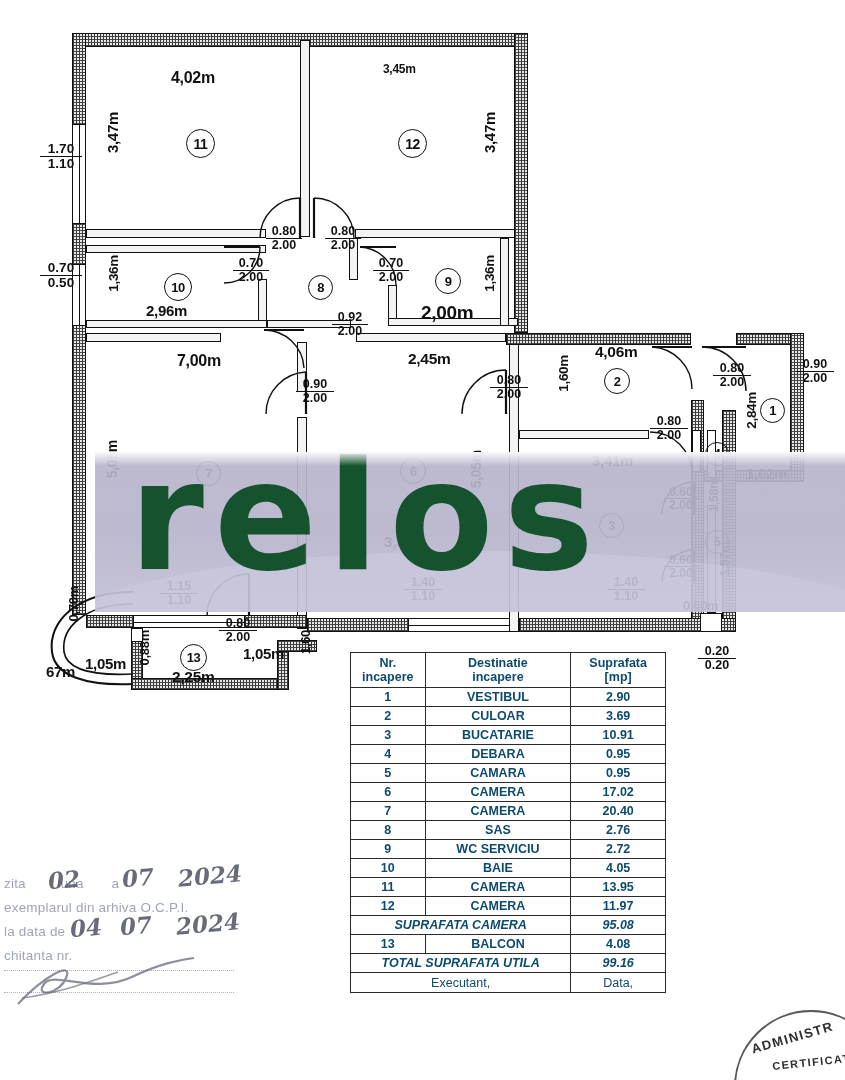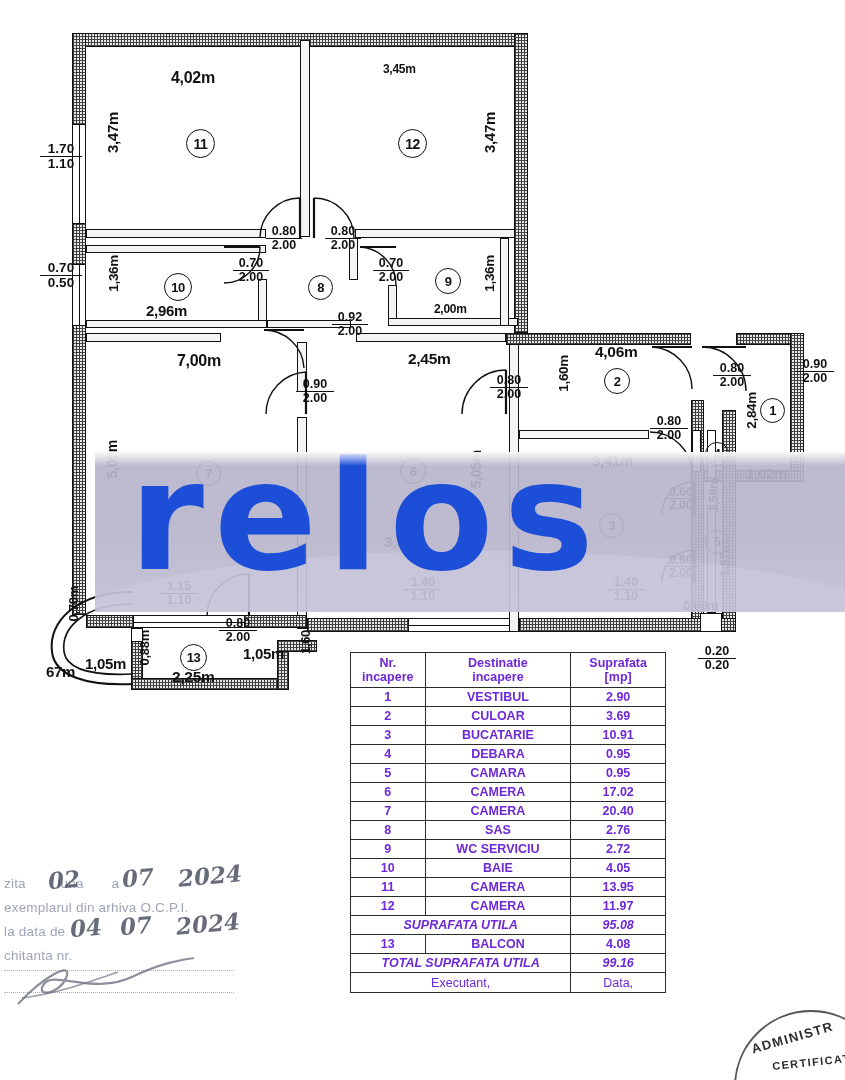--- a/index.html
+++ b/index.html
@@ -78,38 +78,38 @@
     position:absolute;left:0;top:0;width:100%;height:100%;
     background:linear-gradient(180deg,#b7b4cb 0%,#b9b6cd 55%,#c3c0d6 100%);
     opacity:.92;
   }
   #watermark .band:after{
     content:"";position:absolute;left:-5%;top:62%;width:110%;height:60%;
     background:#c7c4d9;border-radius:60% 60% 0 0 / 100% 100% 0 0;opacity:.75;
   }
   #watermark .wtext{
     position:absolute;left:34px;top:-20px;
-    font-size:152px;font-weight:bold;color:#1d4ed8;
+    font-size:152px;font-weight:bold;color:#14532d;
     letter-spacing:10px;line-height:170px;
     font-family:"DejaVu Sans", sans-serif;
   }
   #watermark .topfade{
     position:absolute;left:0;top:0;width:100%;height:14px;
     background:linear-gradient(180deg,rgba(255,255,255,.92),rgba(255,255,255,0));
   }
 
   
   #recap{position:absolute;left:340px;top:652px;width:340px;}
   #recap .rtitle{
     text-align:center;font-size:17.5px;font-weight:bold;letter-spacing:.4px;
     color:#111;margin-bottom:5px;
   }
   #recap table{
     border-collapse:collapse;width:316px;margin-left:10px;
-    font-size:12.5px;color:#6d28d9;
+    font-size:12.5px;color:#0c4a6e;
   }
   #recap th,#recap td{
     border:1.1px solid #2a2a2a;
     text-align:center;padding:2px 2px;
     font-weight:bold;line-height:1.12;
   }
   #recap thead th{font-weight:bold;font-size:12.5px;padding:3px 2px;}
   #recap td.c-nr{width:72px;}
   #recap td.c-dest{width:150px;}
   #recap td.c-supr{width:94px;}
@@ -322,21 +322,21 @@
   <div class="rnum" style="left:599px;top:513px;width:23px;height:23px;font-size:13px;">3</div>
   <div class="rnum" style="left:180px;top:644px;width:25px;height:25px;font-size:13px;">13</div>
 
   <div class="dim" style="left:171px;top:69px;font-size:16px;">4,02m</div>
   <div class="dim v" style="left:104px;top:112px;font-size:15px;">3,47m</div>
   <div class="dim" style="left:383px;top:62px;font-size:12px;">3,45m</div>
   <div class="dim v" style="left:481px;top:112px;font-size:15px;">3,47m</div>
 
   <div class="dim v" style="left:106px;top:255px;font-size:13.5px;">1,36m</div>
   <div class="dim" style="left:146px;top:302px;font-size:15px;">2,96m</div>
-  <div class="dim" style="left:434px;top:302px;font-size:12px;">2,00m</div>
+  <div class="dim" style="left:421px;top:302px;font-size:19px;">2,00m</div>
   <div class="dim v" style="left:482px;top:255px;font-size:13.5px;">1,36m</div>
 
   <div class="dim" style="left:177px;top:352px;font-size:16px;">7,00m</div>
   <div class="dim v" style="left:104px;top:440px;font-size:14px;">5,05m</div>
   <div class="dim" style="left:384px;top:533px;font-size:15.5px;">3,37m</div>
   <div class="dim v" style="left:468px;top:450px;font-size:14px;">5,05m</div>
   <div class="dim" style="left:408px;top:350px;font-size:15.5px;">2,45m</div>
 
   <div class="dim" style="left:595px;top:343px;font-size:15.5px;">4,06m</div>
   <div class="dim v" style="left:556px;top:355px;font-size:13.5px;">1,60m</div>
@@ -512,21 +512,21 @@
             <td class="c-nr">11</td>
             <td class="c-dest">CAMERA</td>
             <td class="c-supr">13.95</td>
           </tr>
           <tr>
             <td class="c-nr">12</td>
             <td class="c-dest">CAMERA</td>
             <td class="c-supr">11.97</td>
           </tr>
           <tr class="sum">
-            <td class="span2" colspan="2">SUPRAFATA  UTILA</td>
+            <td class="span2" colspan="2">SUPRAFATA  CAMERA</td>
             <td class="c-supr">95.08</td>
           </tr>
           <tr>
             <td class="c-nr">13</td>
             <td class="c-dest">BALCON</td>
             <td class="c-supr">4.08</td>
           </tr>
           <tr class="sum">
             <td class="span2" colspan="2">TOTAL SUPRAFATA  UTILA</td>
             <td class="c-supr">99.16</td>

